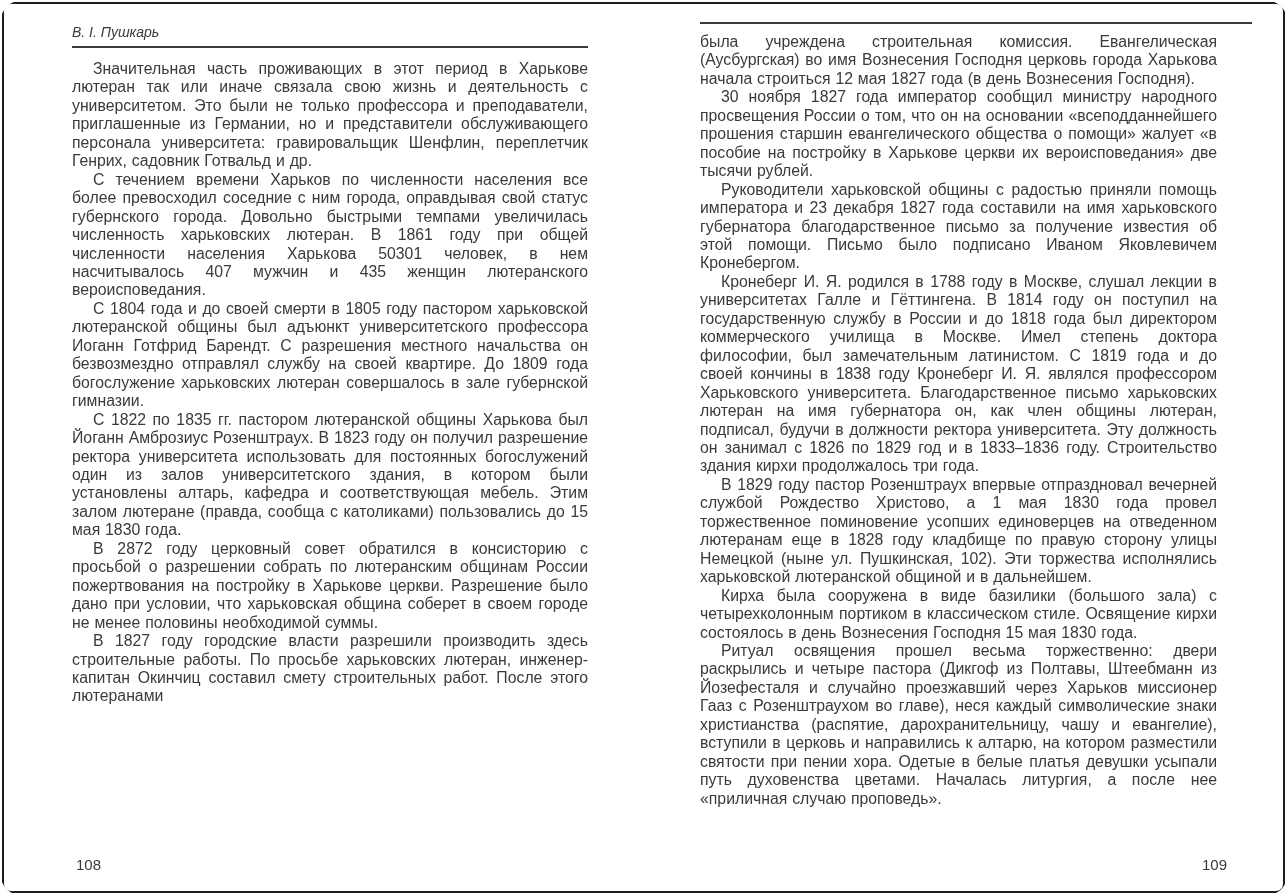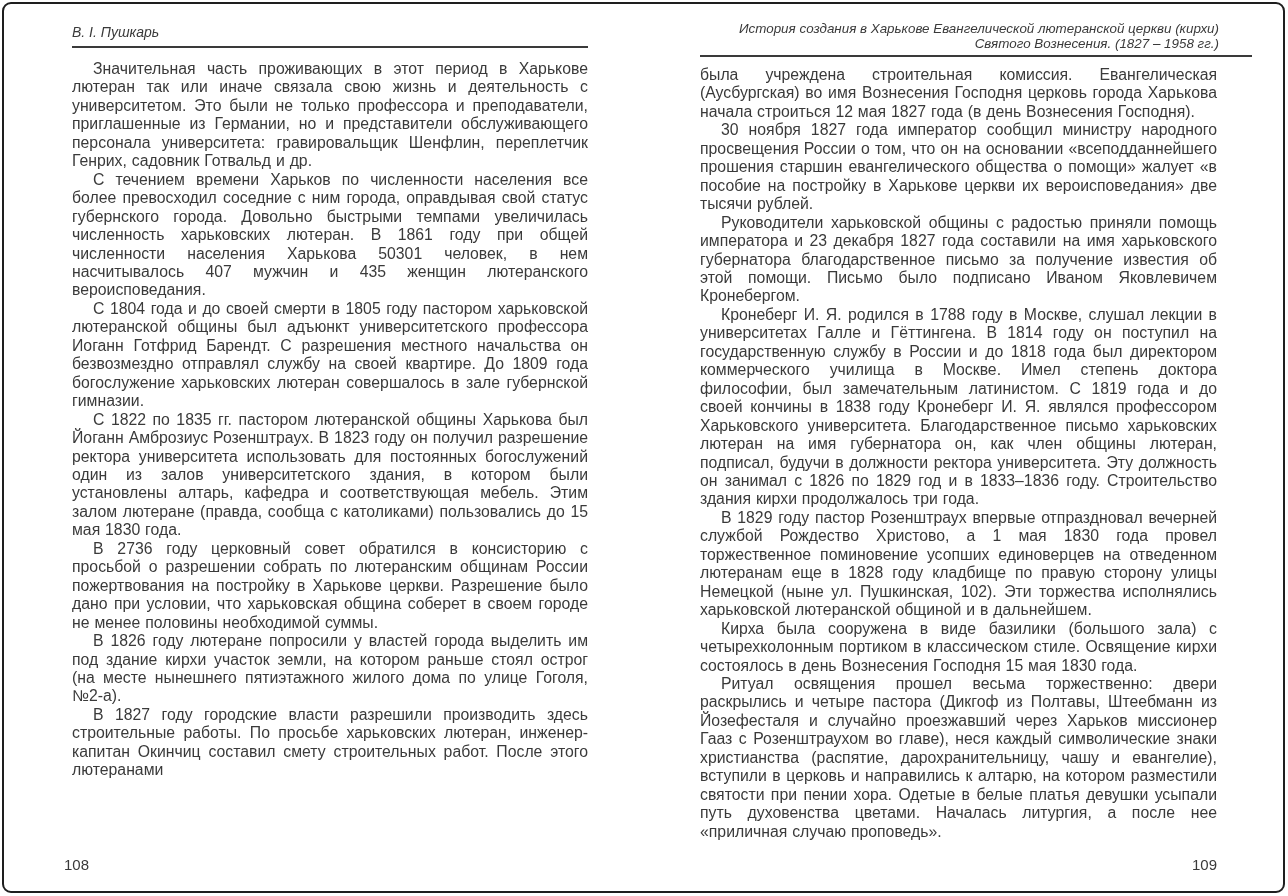--- a/index.html
+++ b/index.html
@@ -3,20 +3,21 @@
 <meta charset="utf-8">
 <style>
   html, body { margin: 0; padding: 0; background: #ffffff; }
   .canvas {
     position: relative;
     width: 1288px;
     height: 896px;
     background: #ffffff;
     font-family: "Liberation Sans", sans-serif;
     overflow: hidden;
+    border-radius: 23px;
   }
   .frame {
     position: absolute;
     left: 2px; top: 2px; right: 3px; bottom: 3px;
     border: 2px solid #1e1e1e;
     border-radius: 9px;
     pointer-events: none;
   }
   .page { position: absolute; top: 24px; }
   .page-left  { left: 72px;  width: 516px; }
@@ -51,48 +52,43 @@
   .page-right .body-text { margin-top: 9px; padding-right: 35px; }
   .body-text p { margin: 0; text-indent: 21px; word-spacing: 0.5px; }
   .body-text p.noindent { text-indent: 0; }
 
   .pagenum {
     position: absolute;
     top: 856px;
     font-size: 15px;
     color: #3a3a3a;
   }
-  .pagenum-left  { left: 64px; }
-  .pagenum-right { right: 71px; }
+  .pagenum-left  { left: 76px; }
+  .pagenum-right { right: 61px; }
 </style>
 </head>
 <body>
 
 <div class="canvas">
   <div class="frame"></div>
 
   <div class="page page-left">
     <div class="hdr hdr-left rule-holder">В. І. Пушкарь</div>
     <div class="rule"></div>
     <div class="body-text">
         <p>Значительная часть проживающих в этот период в Харькове лютеран так или иначе связала свою жизнь и деятельность с университетом. Это были не только профессора и преподаватели, приглашенные из Германии, но и представители обслуживающего персонала университета: гравировальщик Шенфлин, переплетчик Генрих, садовник Готвальд и др.</p>
         <p>С течением времени Харьков по численности населения все более превосходил соседние с ним города, оправдывая свой статус губернского города. Довольно быстрыми темпами увеличилась численность харьковских лютеран. В 1861 году при общей численности населения Харькова 50301 человек, в нем насчитывалось 407 мужчин и 435 женщин лютеранского вероисповедания.</p>
         <p>С 1804 года и до своей смерти в 1805 году пастором харьковской лютеранской общины был адъюнкт университетского профессора Иоганн Готфрид Барендт. С разрешения местного начальства он безвозмездно отправлял службу на своей квартире. До 1809 года богослужение харьковских лютеран совершалось в зале губернской гимназии.</p>
         <p>С 1822 по 1835 гг. пастором лютеранской общины Харькова был Йоганн Амброзиус Розенштраух. В 1823 году он получил разрешение ректора университета использовать для постоянных богослужений один из залов университетского здания, в котором были установлены алтарь, кафедра и соответствующая мебель. Этим залом лютеране (правда, сообща с католиками) пользовались до 15 мая 1830 года.</p>
-        <p>В 2736 году церковный совет обратился в консисторию с просьбой о разрешении собрать по лютеранским общинам России пожертвования на постройку в Харькове церкви. Разрешение было дано при условии, что харьковская община соберет в своем городе не менее половины необходимой суммы.</p>
-        <p>В 1826 году лютеране попросили у властей города выделить им под здание кирхи участок земли, на котором раньше стоял острог (на месте нынешнего пятиэтажного жилого дома по улице Гоголя, №2-а).</p>
+        <p>В 2872 году церковный совет обратился в консисторию с просьбой о разрешении собрать по лютеранским общинам России пожертвования на постройку в Харькове церкви. Разрешение было дано при условии, что харьковская община соберет в своем городе не менее половины необходимой суммы.</p>
         <p>В 1827 году городские власти разрешили производить здесь строительные работы. По просьбе харьковских лютеран, инженер-капитан Окинчиц составил смету строительных работ. После этого лютеранами</p>
       </div>
   </div>
 
   <div class="page page-right">
-    <div class="hdr hdr-right">
-      <div>История создания в Харькове Евангелической лютеранской церкви (кирхи)</div>
-      <div>Святого Вознесения. (1827 – 1958 гг.)</div>
-    </div>
     <div class="rule"></div>
     <div class="body-text">
         <p class="noindent">была учреждена строительная комиссия. Евангелическая (Аусбургская) во имя Вознесения Господня церковь города Харькова начала строиться 12 мая 1827 года (в день Вознесения Господня).</p>
         <p>30 ноября 1827 года император сообщил министру народного просвещения России о том, что он на основании «всеподданнейшего прошения старшин евангелического общества о помощи» жалует «в пособие на постройку в Харькове церкви их вероисповедания» две тысячи рублей.</p>
         <p>Руководители харьковской общины с радостью приняли помощь императора и 23 декабря 1827 года составили на имя харьковского губернатора благодарственное письмо за получение известия об этой помощи. Письмо было подписано Иваном Яковлевичем Кронебергом.</p>
         <p>Кронеберг И. Я. родился в 1788 году в Москве, слушал лекции в университетах Галле и Гёттингена. В 1814 году он поступил на государственную службу в России и до 1818 года был директором коммерческого училища в Москве. Имел степень доктора философии, был замечательным латинистом. С 1819 года и до своей кончины в 1838 году Кронеберг И. Я. являлся профессором Харьковского университета. Благодарственное письмо харьковских лютеран на имя губернатора он, как член общины лютеран, подписал, будучи в должности ректора университета. Эту должность он занимал с 1826 по 1829 год и в 1833–1836 году. Строительство здания кирхи продолжалось три года.</p>
         <p>В 1829 году пастор Розенштраух впервые отпраздновал вечерней службой Рождество Христово, а 1 мая 1830 года провел торжественное поминовение усопших единоверцев на отведенном лютеранам еще в 1828 году кладбище по правую сторону улицы Немецкой (ныне ул. Пушкинская, 102). Эти торжества исполнялись харьковской лютеранской общиной и в дальнейшем.</p>
         <p>Кирха была сооружена в виде базилики (большого зала) с четырехколонным портиком в классическом стиле. Освящение кирхи состоялось в день Вознесения Господня 15 мая 1830 года.</p>
         <p>Ритуал освящения прошел весьма торжественно: двери раскрылись и четыре пастора (Дикгоф из Полтавы, Штеебманн из Йозефесталя и случайно проезжавший через Харьков миссионер Гааз с Розенштраухом во главе), неся каждый символические знаки христианства (распятие, дарохранительницу, чашу и евангелие), вступили в церковь и направились к алтарю, на котором разместили святости при пении хора. Одетые в белые платья девушки усыпали путь духовенства цветами. Началась литургия, а после нее «приличная случаю проповедь».</p>
       </div>

